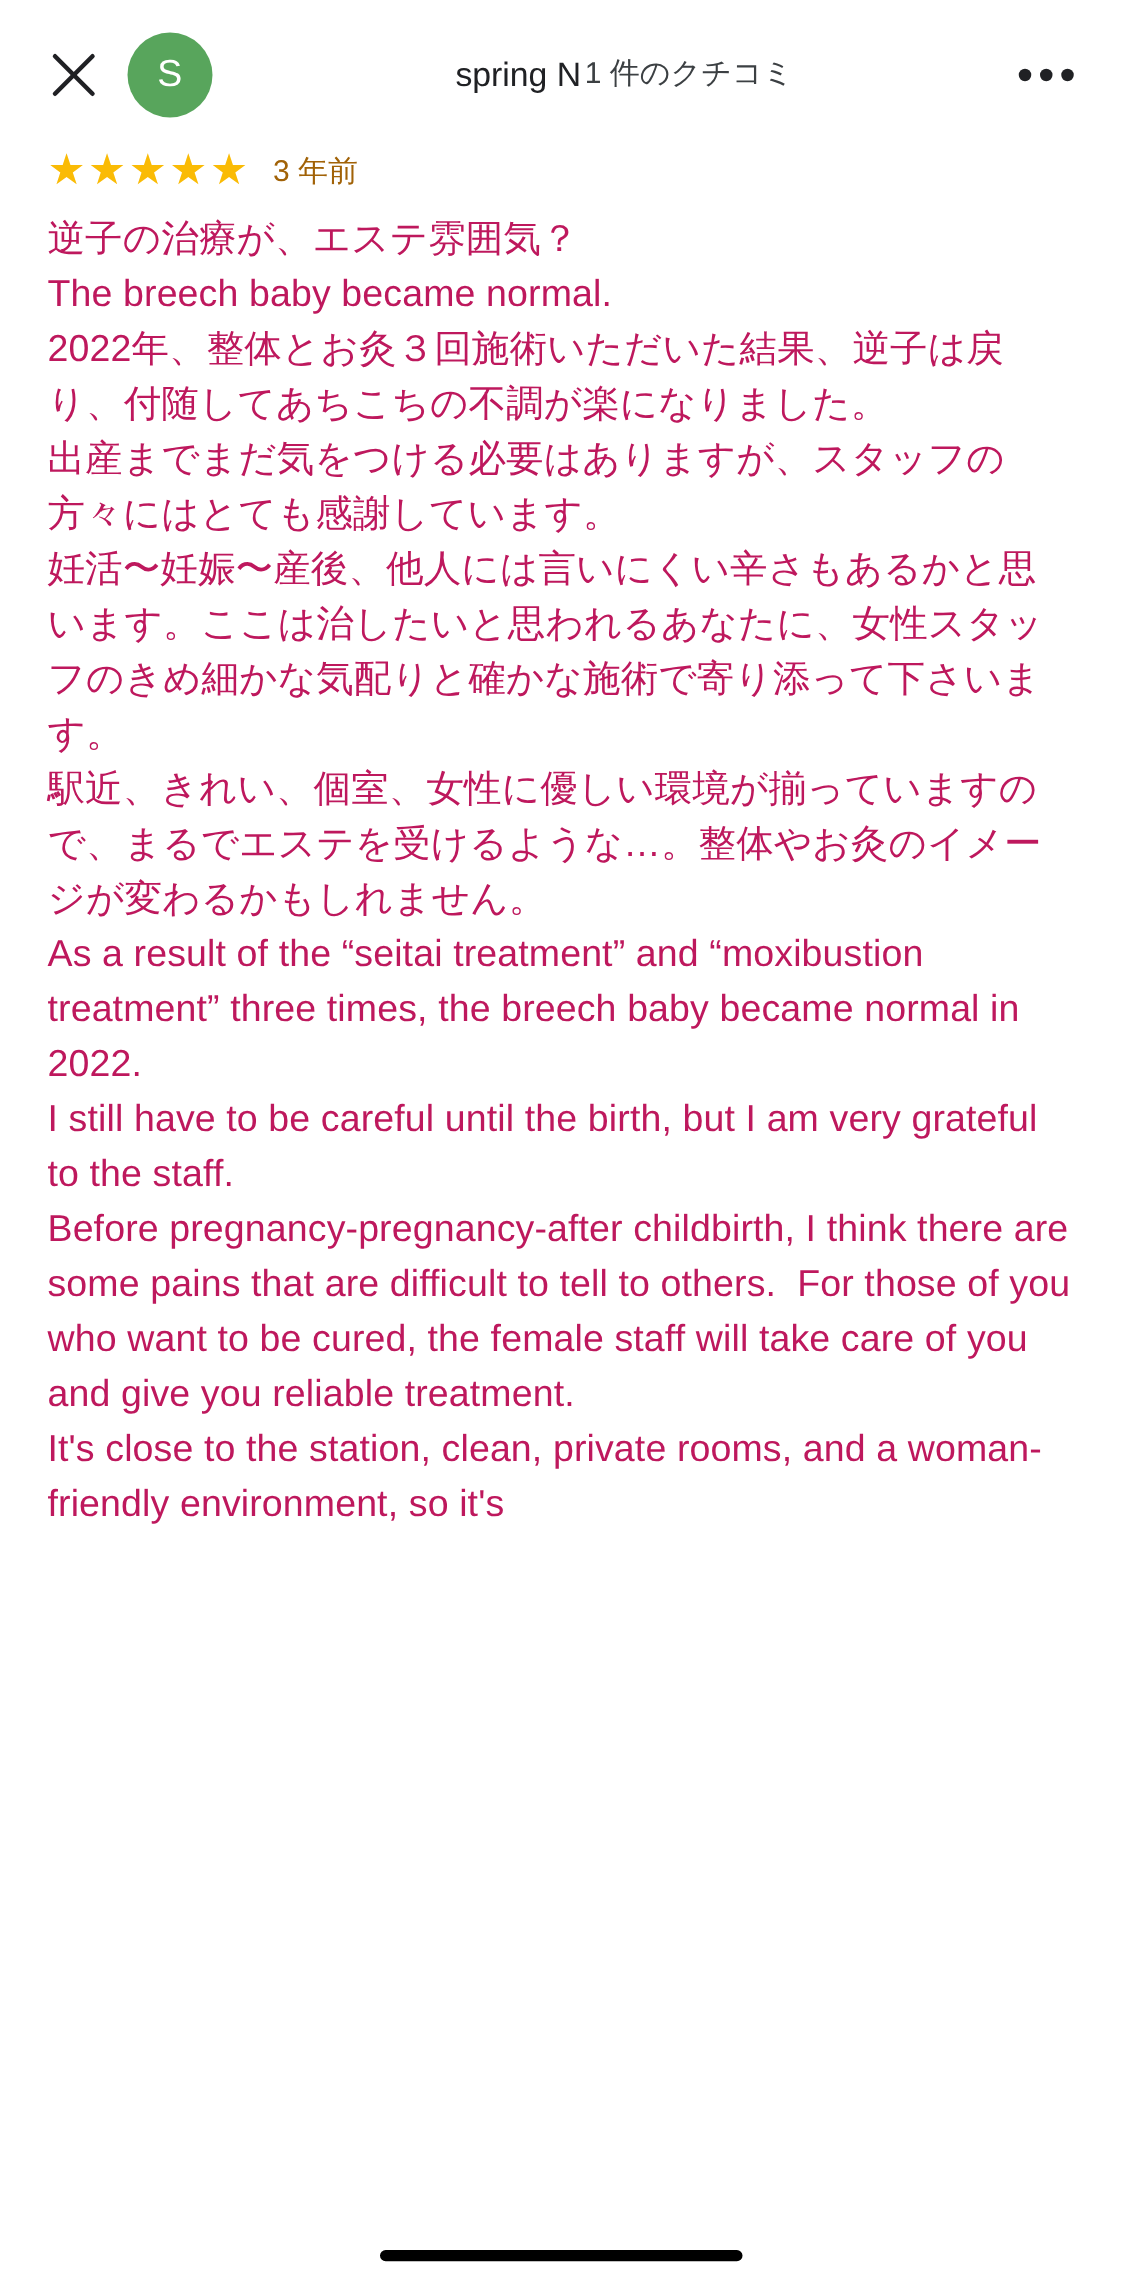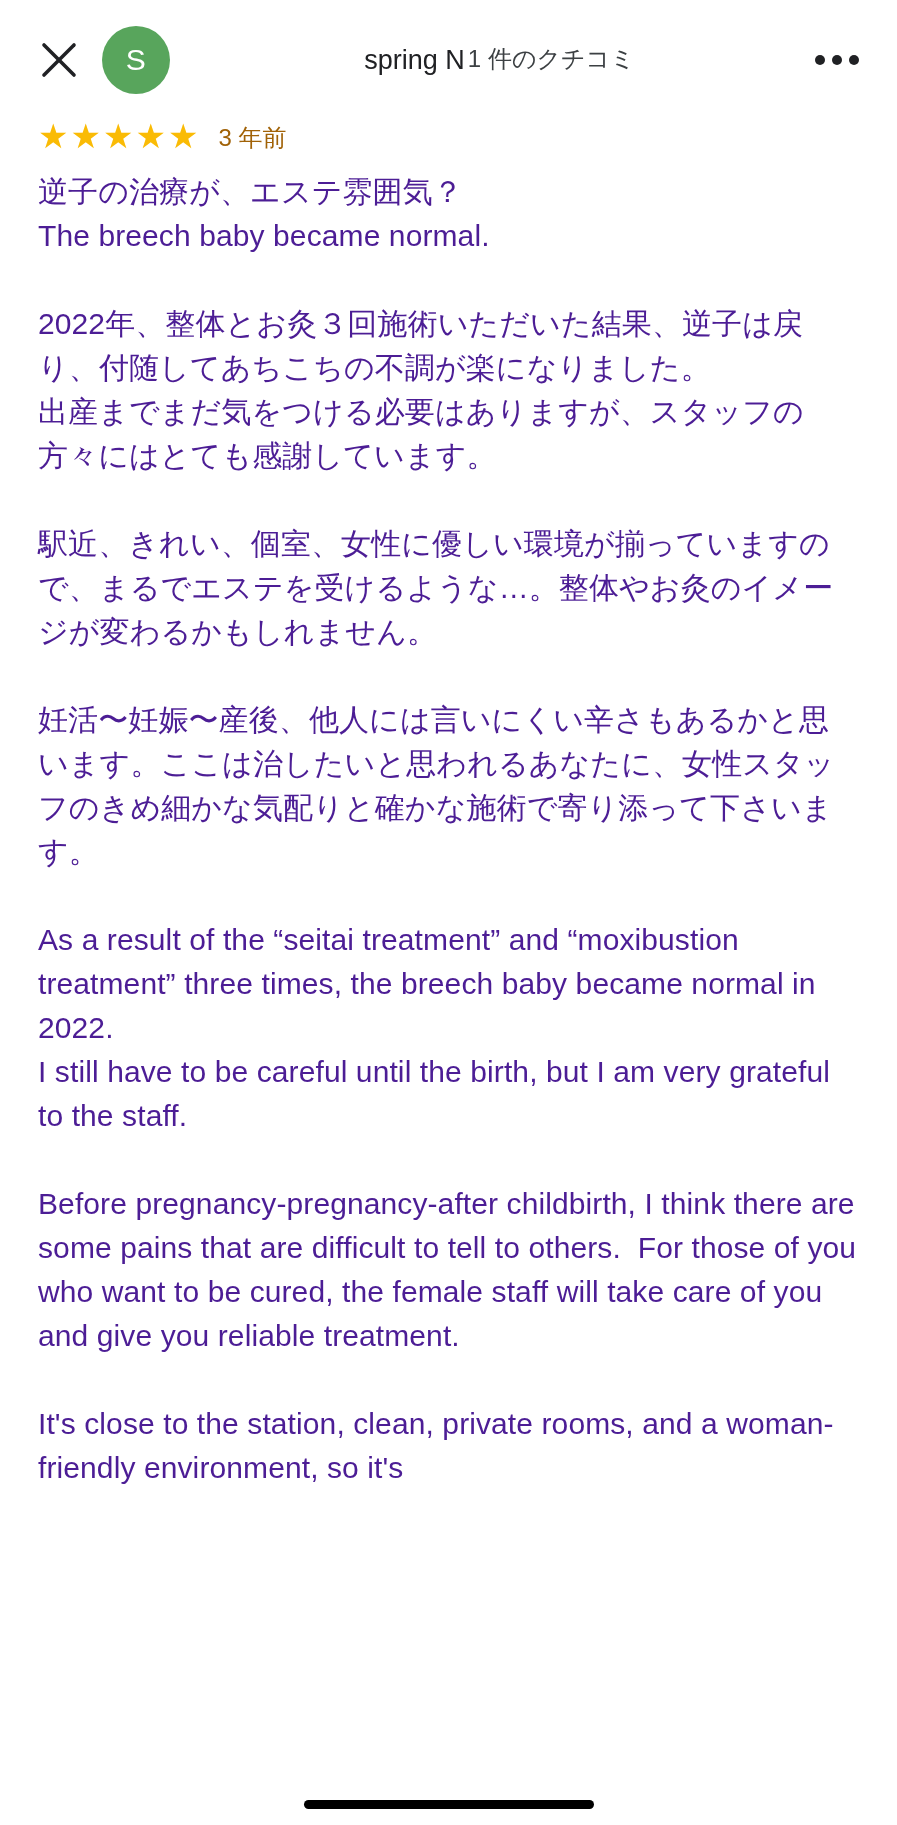--- a/index.html
+++ b/index.html
@@ -128,31 +128,31 @@
     color: #a16207;
     line-height: 30px;
     padding-top: 3px;
   }
 
   
   .review-body {
     padding: 10px 38px 0 38px;
     font-size: 30px;
     line-height: 44px;
-    color: #4c1d95;
+    color: #be185d;
     letter-spacing: 0.1px;
     font-weight: 400;
     white-space: pre-wrap;
     word-break: break-word;
   }
   .para {
     margin: 0;
     white-space: pre-wrap;
   }
-  .para + .para { margin-top: 44px; }
+  .para + .para { }
 
   
   .home-indicator {
     position: absolute;
     left: 50%;
     transform: translateX(-50%);
     bottom: 16px;
     width: 290px;
     height: 9px;
     border-radius: 6px;
@@ -195,17 +195,17 @@
         <span class="star" style="color: rgb(250, 187, 5);">★</span>
         <span class="star" style="color: rgb(250, 187, 5);">★</span>
         <span class="star" style="color: rgb(250, 187, 5);">★</span>
         <span class="star" style="color: rgb(250, 187, 5);">★</span>
       </div>
     <div class="review-age">3 年前</div>
   </div>
 
   <div class="review-body"><p class="para">逆子の治療が、エステ雰囲気？
 The breech baby became normal.</p><p class="para">2022年、整体とお灸３回施術いただいた結果、逆子は戻り、付随してあちこちの不調が楽になりました。
-出産までまだ気をつける必要はありますが、スタッフの方々にはとても感謝しています。</p><p class="para">駅近、きれい、個室、女性に優しい環境が揃っていますので、まるでエステを受けるような…。整体やお灸のイメージが変わるかもしれません。</p><p class="para">妊活〜妊娠〜産後、他人には言いにくい辛さもあるかと思います。ここは治したいと思われるあなたに、女性スタッフのきめ細かな気配りと確かな施術で寄り添って下さいます。</p><p class="para">As a result of the “seitai treatment” and “moxibustion treatment” three times, the breech baby became normal in 2022.
+出産までまだ気をつける必要はありますが、スタッフの方々にはとても感謝しています。</p><p class="para">妊活〜妊娠〜産後、他人には言いにくい辛さもあるかと思います。ここは治したいと思われるあなたに、女性スタッフのきめ細かな気配りと確かな施術で寄り添って下さいます。</p><p class="para">駅近、きれい、個室、女性に優しい環境が揃っていますので、まるでエステを受けるような…。整体やお灸のイメージが変わるかもしれません。</p><p class="para">As a result of the “seitai treatment” and “moxibustion treatment” three times, the breech baby became normal in 2022.
 I still have to be careful until the birth, but I am very grateful to the staff.</p><p class="para">Before pregnancy-pregnancy-after childbirth, I think there are some pains that are difficult to tell to others.  For those of you who want to be cured, the female staff will take care of you and give you reliable treatment.</p><p class="para">It's close to the station, clean, private rooms, and a woman-friendly environment, so it's</p></div>
 
   <div class="home-indicator"></div>
 </div>
 
 </body></html>

